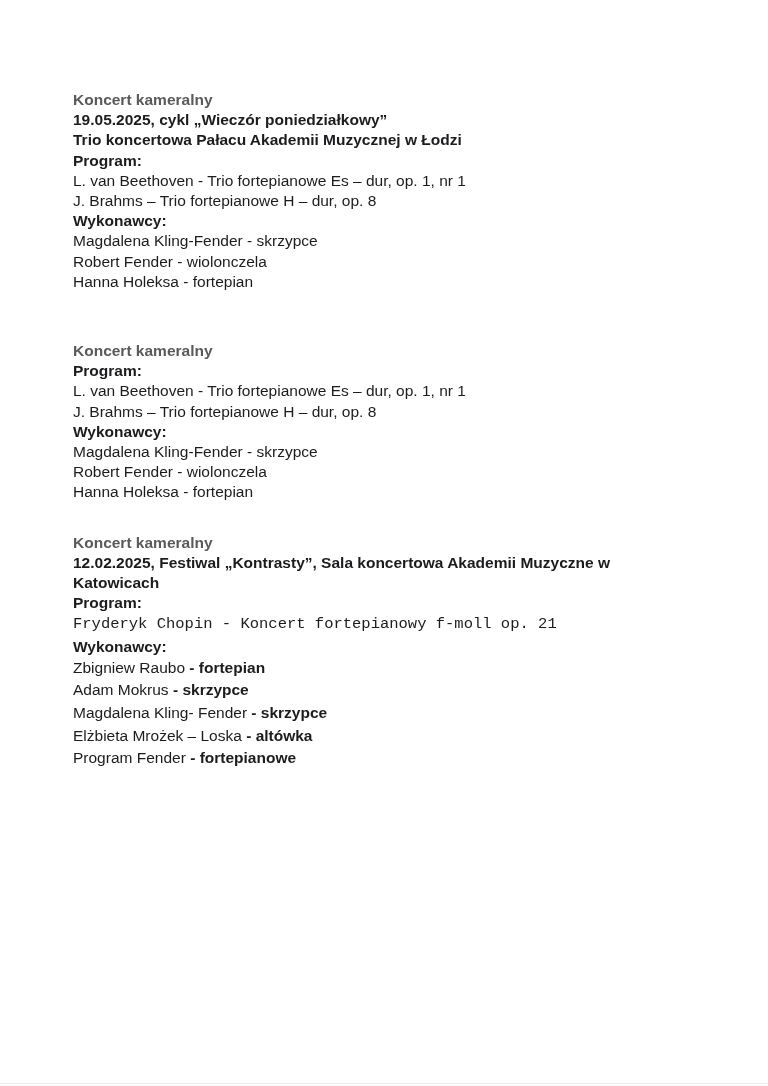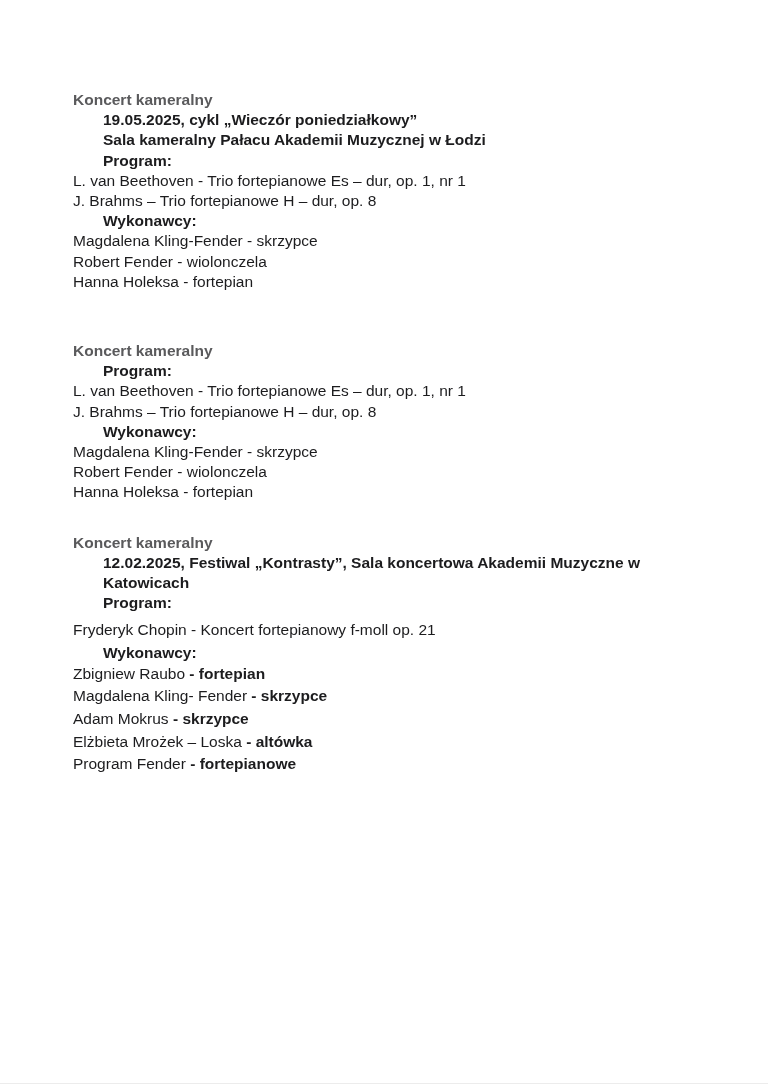--- a/index.html
+++ b/index.html
@@ -25,24 +25,24 @@
     top: 90px;
     width: 632px;
   }
   .concert { margin: 0; }
   .concert + .concert-2 { margin-top: 49px; }
   .concert + .concert-3 { margin-top: 30px; }
   .type-label {
     font-weight: 700;
     color: #5a5a5c;
   }
-  .bold { font-weight: 700; margin-left: 30px; }
+  .bold { font-weight: 700; }
   .line { white-space: pre-wrap; }
   
-  .mt1 { margin-top: 7px; }
+  .mt1 { margin-top: 1px; font-family: Liberation Mono, monospace; }
   .mt2 { margin-top: 2px; }
   .performers-loose {
     line-height: 22.6px;
     margin-top: 0;
   }
   .performer-instrument { font-weight: 700; }
   .page-edge-line {
     position: absolute;
     left: 0;
     top: 1083px;
@@ -53,21 +53,21 @@
 </style>
 </head>
 <body>
 
 <div class="page">
   <div class="content">
 
     <section class="concert concert-1">
       <div class="line type-label">Koncert kameralny</div>
       <div class="line bold">19.05.2025, cykl „Wieczór poniedziałkowy”</div>
-      <div class="line bold">Sala kameralny Pałacu Akademii Muzycznej w Łodzi</div>
+      <div class="line bold">Trio koncertowa Pałacu Akademii Muzycznej w Łodzi</div>
       <div class="line bold">Program:</div>
       <div class="line">L. van Beethoven - Trio fortepianowe Es – dur, op. 1, nr 1</div>
       <div class="line">J. Brahms – Trio fortepianowe H – dur, op. 8</div>
       <div class="line bold">Wykonawcy:</div>
       <div class="line">Magdalena Kling-Fender - skrzypce</div>
       <div class="line">Robert Fender - wiolonczela</div>
       <div class="line">Hanna Holeksa - fortepian</div>
     </section>
 
     <section class="concert concert-2">
@@ -83,22 +83,22 @@
 
     <section class="concert concert-3">
       <div class="line type-label">Koncert kameralny</div>
       <div class="line bold">12.02.2025, Festiwal „Kontrasty”, Sala koncertowa Akademii Muzyczne w</div>
       <div class="line bold">Katowicach</div>
       <div class="line bold">Program:</div>
       <div class="line mt1">Fryderyk Chopin - Koncert fortepianowy f-moll op. 21</div>
       <div class="line bold mt2">Wykonawcy:</div>
       <div class="performers-loose">
         <div class="line"><span>Zbigniew Raubo </span><span class="performer-instrument">- fortepian</span></div>
+        <div class="line"><span>Adam Mokrus </span><span class="performer-instrument">- skrzypce</span></div>
         <div class="line"><span>Magdalena Kling- Fender </span><span class="performer-instrument">- skrzypce</span></div>
-        <div class="line"><span>Adam Mokrus </span><span class="performer-instrument">- skrzypce</span></div>
         <div class="line"><span>Elżbieta Mrożek – Loska </span><span class="performer-instrument">- altówka</span></div>
         <div class="line"><span>Program Fender </span><span class="performer-instrument">- fortepianowe</span></div>
       </div>
     </section>
 
   </div>
   <div class="page-edge-line"></div>
 </div>
 
 </body></html>

